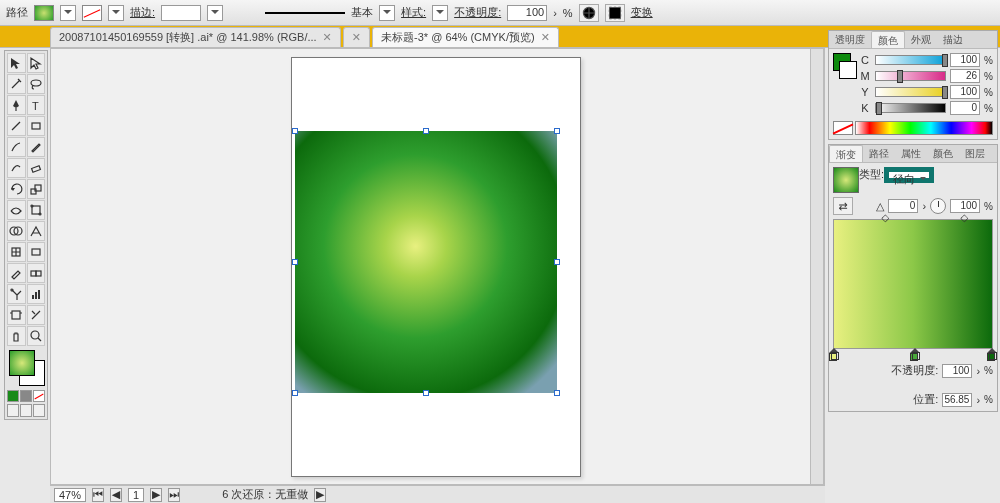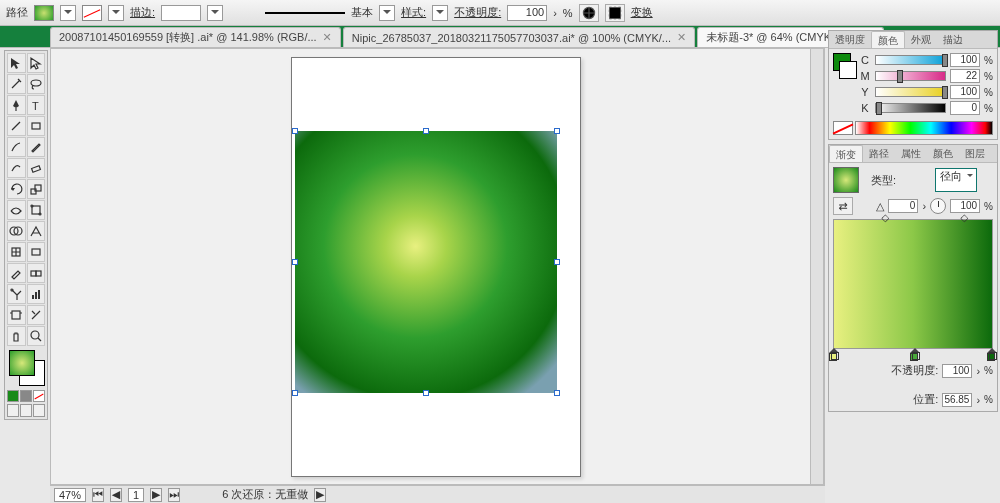--- a/index.html
+++ b/index.html
@@ -13,21 +13,21 @@
 .swatch.none { background: #fff; position: relative; }
 .swatch.none::after { content: ""; position: absolute; left: 0; right: 0; top: 50%; border-top: 1.5px solid red; transform: rotate(-25deg); }
 .dd { width: 16px; height: 16px; border: 1px solid #999; background: #fff; display: inline-flex; align-items: center; justify-content: center; }
 .dd::after { content: ""; border: 4px solid transparent; border-top-color: #555; margin-top: 3px; }
 .numbox { width: 40px; height: 16px; border: 1px solid #999; background: #fff; text-align: right; padding: 0 2px; }
 .stroke-line { width: 80px; height: 2px; background: #000; }
 .link { color: #3a6ed1; text-decoration: underline; cursor: pointer; }
 .iconbtn { width: 20px; height: 18px; border: 1px solid #aaa; background: #f0f0f0; display: flex; align-items: center; justify-content: center; }
 
 
-.tabstrip { height: 22px; background: #15803d; border-bottom: 1px solid #bbb; display: flex; align-items: flex-end; padding-left: 50px; }
+.tabstrip { height: 22px; background: #eab308; border-bottom: 1px solid #bbb; display: flex; align-items: flex-end; padding-left: 50px; }
 .doctab { height: 20px; padding: 3px 8px; background: #e6e6e6; border: 1px solid #bbb; border-bottom: none; margin-right: 2px; display: flex; align-items: center; gap: 6px; font-size: 10px; color: #444; border-radius: 3px 3px 0 0; }
 .doctab.active { background: #f8f8f8; }
 .doctab .x { color: #888; cursor: pointer; font-size: 11px; }
 
 
 .toolbox { position: absolute; left: 4px; top: 50px; width: 44px; background: #e4e4e4; border: 1px solid #aaa; padding: 2px; }
 .trow { display: flex; gap: 1px; margin-bottom: 1px; }
 .tool { width: 20px; height: 20px; background: #ececec; border: 1px solid #c8c8c8; display: flex; align-items: center; justify-content: center; cursor: pointer; }
 .tool svg { width: 14px; height: 14px; stroke: #333; fill: none; stroke-width: 1.2; }
 .tool .fi { fill:#333; stroke:none; }
@@ -72,22 +72,22 @@
 .slider.y { background: linear-gradient(90deg,#fff,#e8d020); }
 .slider.k { background: linear-gradient(90deg,#fff,#000); }
 .slider .thumb { position:absolute; top:-2px; width:6px; height:13px; background:#888; border:1px solid #333; }
 .val { width: 30px; height: 14px; border: 1px solid #999; background: #fff; text-align: right; padding-right: 2px; font-size:10px; }
 .pct { font-size:10px; }
 .spectrum { height: 14px; background: linear-gradient(90deg, #fff 0%, #f00 10%, #ff0 25%, #0f0 40%, #0ff 55%, #00f 70%, #f0f 85%, #f00 95%, #000 100%); border: 1px solid #888; }
 .nonebox { width: 20px; height: 14px; background:#fff; border:1px solid #888; position:relative; }
 .nonebox::after { content:""; position:absolute; left:-2px; right:-2px; top:50%; border-top:2px solid red; transform:rotate(-25deg); }
 
 .gradprev { width: 26px; height: 26px; border:1px solid #666; background: radial-gradient(circle, #d6e87a, #1a8a1a); }
-.gradtype { display:flex; align-items:center; gap:12px; }
-.sel { height:24px; border:1px solid #0f766e; background:#fff; padding:0 14px 0 4px; position:relative;margin-left:27px; }
+.gradtype { display:flex; gap:0; }
+.sel { height:16px; border:5px solid #0f766e; background:#fff; padding:0 14px 0 4px; position:relative; }
 .sel::after { content:""; position:absolute; right:3px; top:5px; border:3px solid transparent; border-top-color:#555; }
 .angles { display:flex; align-items:center; gap:4px; margin-top:4px; }
 .angwheel { width:16px; height:16px; border:1px solid #888; border-radius:50%; background:#f8f8f8; position:relative; }
 .angwheel::after { content:""; position:absolute; left:7px; top:2px; width:1px; height:6px; background:#333; }
 .gradeditor { margin-top:4px; height:130px; border:1px solid #999; background: linear-gradient(90deg, #e8f080 0%, #8cc848 50%, #0c6a0c 100%); position:relative; }
 .stopmark { position:absolute; bottom:-10px; width:10px; height:10px; }
 .stopmark::before { content:""; position:absolute; left:0; top:0; border:5px solid transparent; border-bottom-color:#444; transform:translateY(-5px);}
 .stopmark::after { content:""; position:absolute; left:2px; top:4px; width:6px; height:6px; border:1px solid #333; }
 .row { display:flex; align-items:center; gap:4px; margin-top:14px; justify-content:flex-end; }
 .vscroll { position:absolute; right:176px; top:48px; bottom:18px; width:14px; background:#e0e0e0; border:1px solid #bbb; }
@@ -127,21 +127,20 @@
     </span>
   <span class="lbl link">变换</span>
 </div>
 
 <div class="tabstrip">
   <div class="doctab">
       <span>20087101450169559  [转换] .ai* @ 141.98% (RGB/...</span>
       <span class="x">✕</span>
     </div>
   <div class="doctab">
-      <span>Nipic_26785037_20180321175057703037.ai* @ 100% (CMYK/...</span>
       <span class="x">✕</span>
     </div>
   <div class="doctab active">
       <span>未标题-3* @ 64% (CMYK/预览)</span>
       <span class="x">✕</span>
     </div>
 </div>
 
 <div class="toolbox">
   <div class="trow">
@@ -392,21 +391,21 @@
                 <div class="thumb" style="left:95%"></div>
               </div>
               <span class="val">100</span>
               <span class="pct">%</span>
             </div>
           <div class="cmyk-row">
               <span class="lab">M</span>
               <div class="slider m">
                 <div class="thumb" style="left:30%"></div>
               </div>
-              <span class="val">22</span>
+              <span class="val">26</span>
               <span class="pct">%</span>
             </div>
           <div class="cmyk-row">
               <span class="lab">Y</span>
               <div class="slider y">
                 <div class="thumb" style="left:95%"></div>
               </div>
               <span class="val">100</span>
               <span class="pct">%</span>
             </div>

